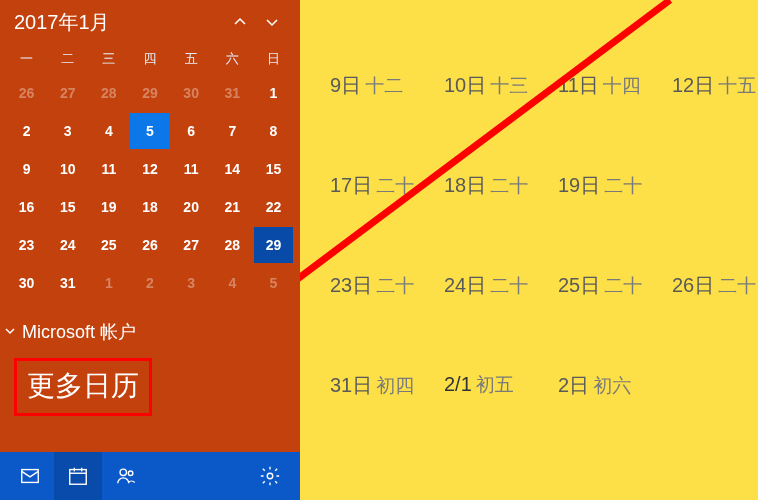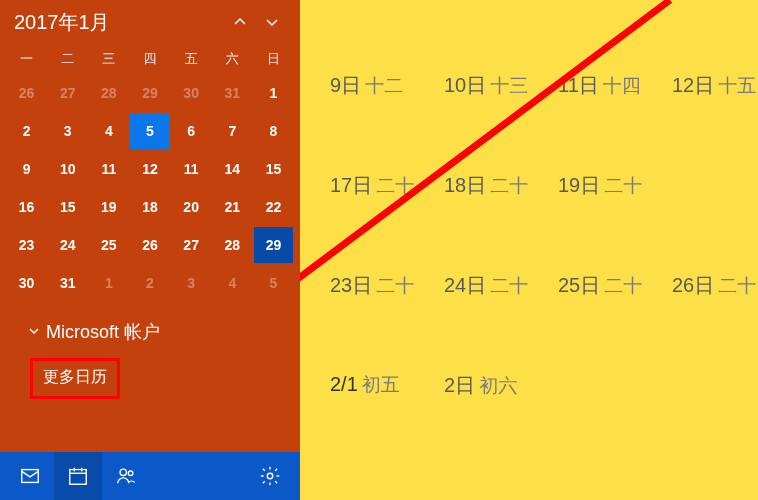--- a/index.html
+++ b/index.html
@@ -56,36 +56,36 @@
       color: #fff;
       cursor: pointer;
       margin: 1px;
       font-weight: bold;
     }
     .date-cell.dim { color: rgba(255,255,255,0.35); }
     .date-cell.selected { background: #0b77e8; }
     .date-cell.today { background: #084aa8; }
 
     .account-section {
-      padding: 18px 28px 6px;
+      padding: 18px 4px 6px;
       display: flex;
       align-items: center;
       gap: 6px;
     }
     .account-section .chev-down {
       transform: rotate(0deg);
       font-size: 12px;
     }
     .account-section .label {
       font-size: 18px;
     }
     .more-cal {
-      margin: 8px 30px 0;
+      margin: 8px 14px 0;
       padding: 6px 10px 8px;
-      font-size: 16px;
+      font-size: 28px;
       border: 3px solid #ff0000;
       width: fit-content;
       cursor: pointer;
     }
     .bottom-bar {
       margin-top: auto;
       height: 48px;
       display: flex;
       align-items: center;
       padding: 0 6px;
@@ -311,20 +311,24 @@
         <div class="day-cell">
           <span class="d1">25日</span>
           <span class="d2">二十</span>
         </div>
         <div class="day-cell">
           <span class="d1">26日</span>
           <span class="d2">二十</span>
         </div>
       </div>
       <div class="main-row">
+        <div class="day-cell">
+          <span class="d1">31日</span>
+          <span class="d2">初四</span>
+        </div>
         <div class="day-cell other">
           <span class="d1">2/1</span>
           <span class="d2">初五</span>
         </div>
         <div class="day-cell">
           <span class="d1">2日</span>
           <span class="d2">初六</span>
         </div>
       </div>
     </div>

